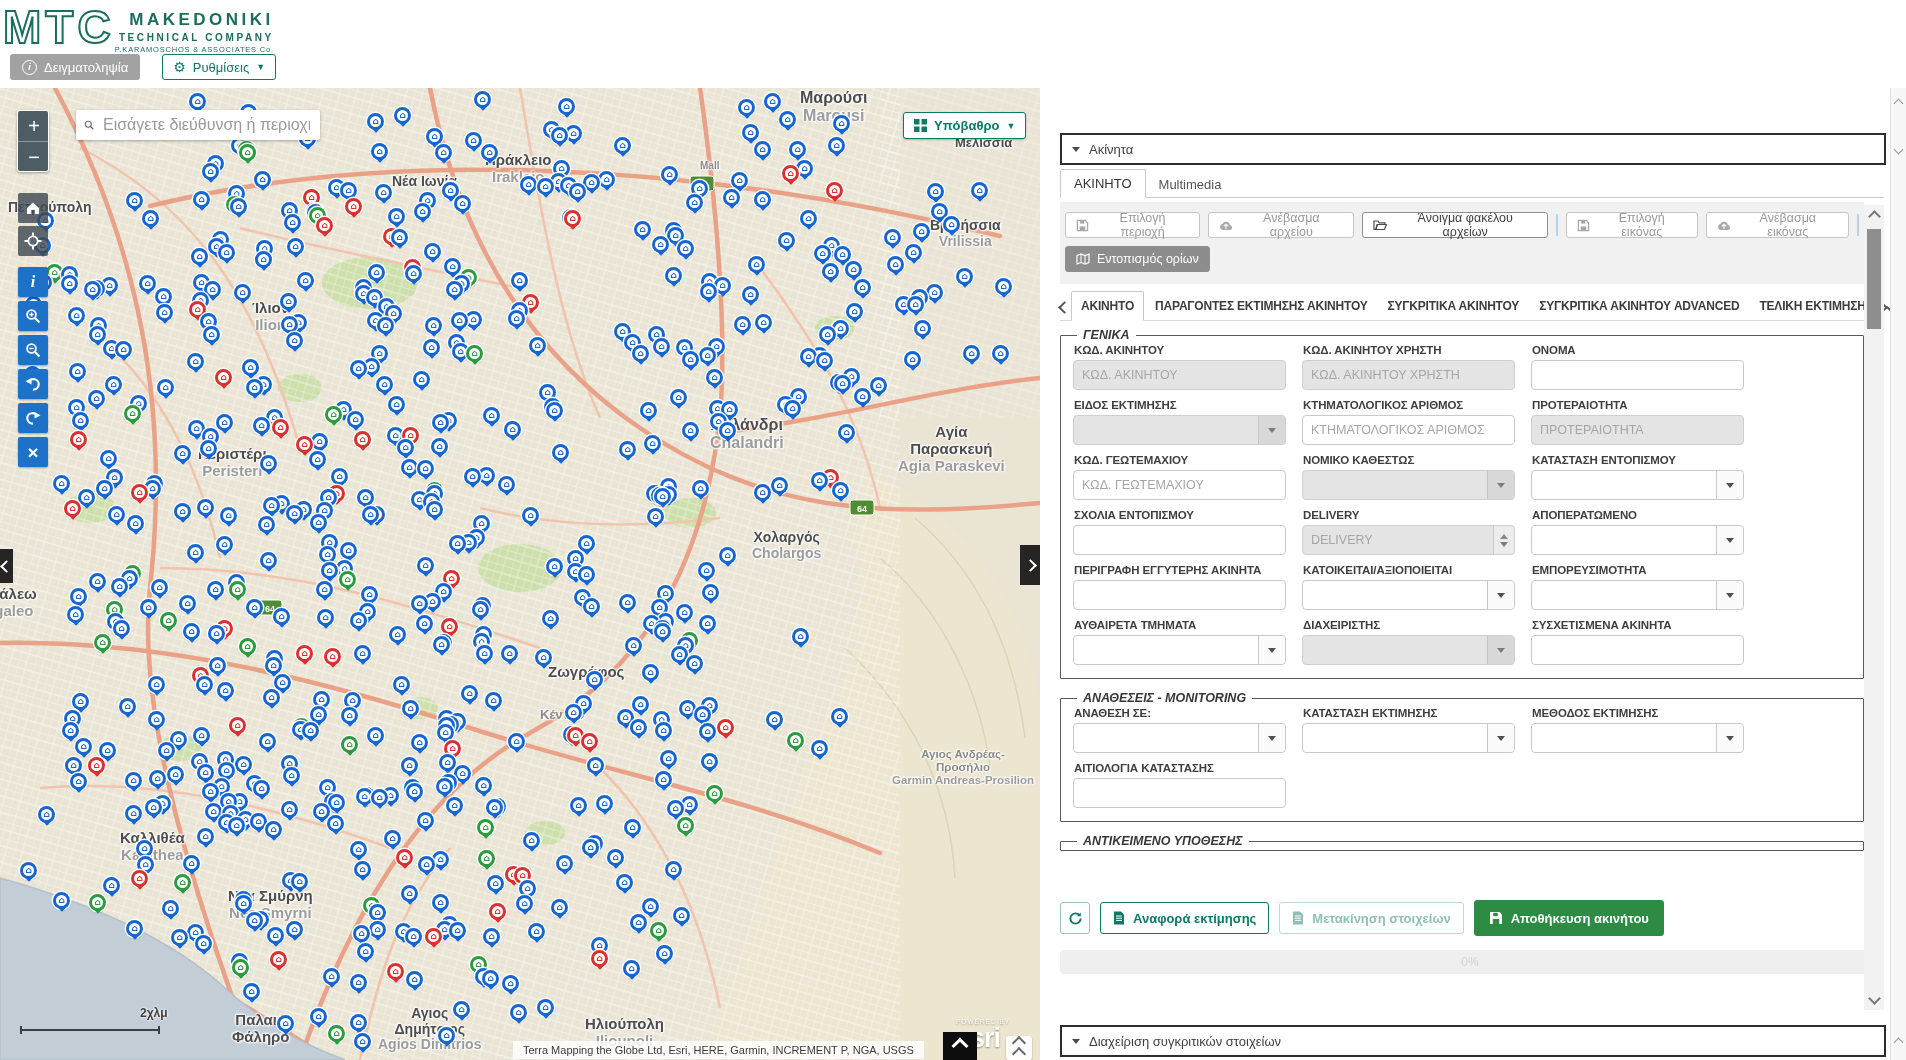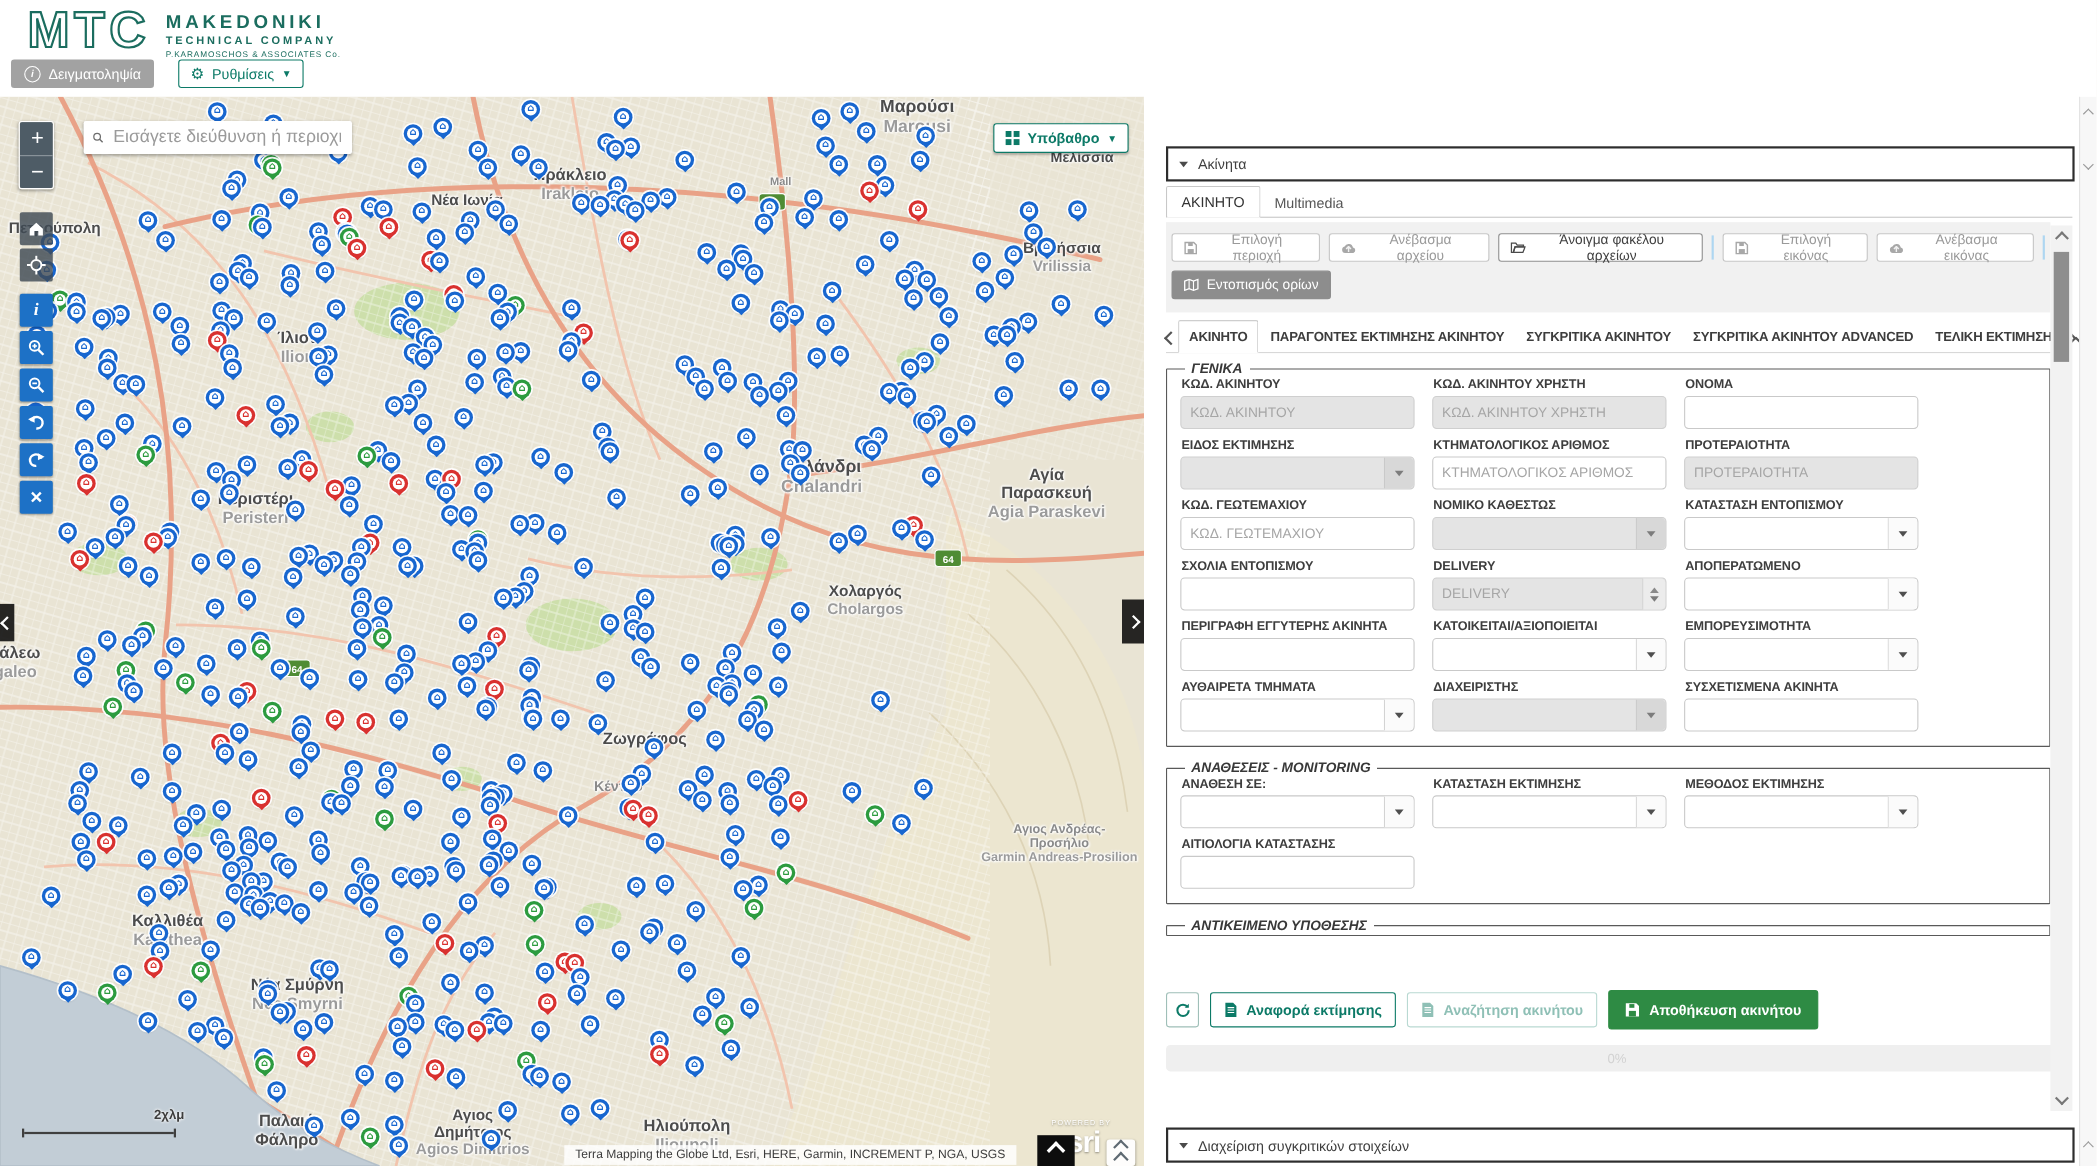--- a/index.html
+++ b/index.html
@@ -2,21 +2,21 @@
 <html><head>
 <meta charset="utf-8">
 <style>
   html,body{margin:0;padding:0;background:#fff;font-family:"Liberation Sans",sans-serif;}
   #app{position:relative;width:1906px;height:1060px;overflow:hidden;background:#fff;}
   button{font-family:inherit;border:none;background:none;padding:0;margin:0;cursor:pointer;}
   input{font-family:inherit;outline:none;}
 
   
   #header{position:absolute;left:0;top:0;width:1906px;height:88px;background:#fff;}
-  .logo{position:absolute;left:25px;top:2px;display:flex;align-items:flex-start;gap:14px;}
+  .logo{position:absolute;left:3px;top:2px;display:flex;align-items:flex-start;text-align:right;}
   .mtc{font-size:46px;font-weight:700;letter-spacing:4px;color:#fff;-webkit-text-stroke:2px #1b6d5f;line-height:50px;}
   .logotext{padding-top:8px;color:#1b6d5f;}
   .logotext .l1{font-size:17px;font-weight:700;letter-spacing:3.5px;}
   .logotext .l2{font-size:10px;font-weight:700;letter-spacing:2.6px;margin-top:2px;}
   .logotext .l3{font-size:7.5px;letter-spacing:.8px;margin-top:2px;}
   .hdr-buttons{position:absolute;left:10px;top:54px;display:flex;gap:22px;}
   .btn-gray{background:#a2a2a2;color:#fff;border-radius:3px;height:26px;padding:0 12px;font-size:13px;display:flex;align-items:center;gap:7px;}
   .info-ic{display:inline-flex;width:13px;height:13px;border:1.4px solid #fff;border-radius:50%;align-items:center;justify-content:center;font-size:9px;font-weight:700;font-style:italic;}
   .btn-teal{background:#fff;color:#0c7a67;border:1px solid #0c7a67;border-radius:3px;height:26px;padding:0 10px;font-size:13px;display:flex;align-items:center;gap:7px;}
   .gear{font-size:14px;line-height:14px;}
@@ -1248,21 +1248,21 @@
             <path d="M1 0.5h7l3 3v10H1z" fill="#0c7a67"></path>
             <path d="M3 5h6M3 7.2h6M3 9.4h6" stroke="#fff" stroke-width="1"></path>
           </svg>
         <span>Αναφορά εκτίμησης</span>
       </button>
       <button class="abtn move">
         <svg class="ic" width="12" height="14" viewBox="0 0 12 14">
             <path d="M1 0.5h7l3 3v10H1z" fill="#8fc0b6"></path>
             <path d="M3 5h6M3 7.2h6M3 9.4h6" stroke="#fff" stroke-width="1"></path>
           </svg>
-        <span>Αναζήτηση ακινήτου</span>
+        <span>Μετακίνηση στοιχείων</span>
       </button>
       <button class="abtn save">
         <svg class="ic" width="14" height="14" viewBox="0 0 14 14">
             <path d="M1 1h9.5L13 3.5V13H1z" fill="#fff"></path>
             <rect x="3.8" y="8" width="6.4" height="5" fill="#2e8b44"></rect>
             <rect x="4.2" y="1.8" width="4.6" height="3.4" fill="#2e8b44"></rect>
           </svg>
         <span>Αποθήκευση ακινήτου</span>
       </button>
     </div>

